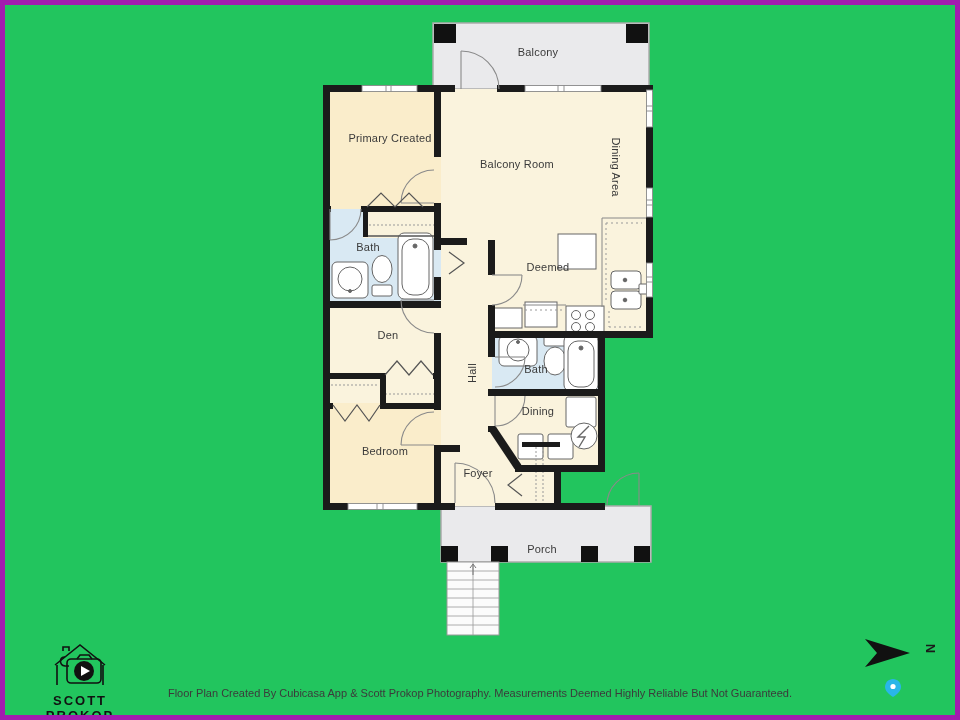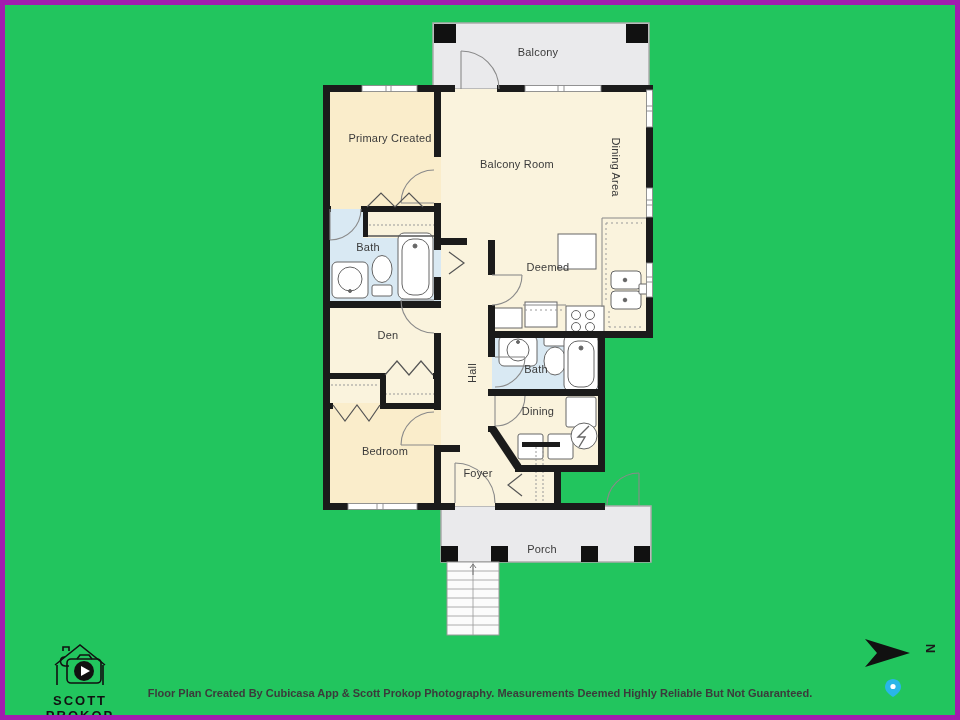--- a/index.html
+++ b/index.html
@@ -5,21 +5,21 @@
   html,body{margin:0;padding:0;background:#fff;}
   .page{position:relative;width:960px;height:720px;background:#22c55e;
         border:5px solid #a21caf;box-sizing:border-box;overflow:hidden;
         font-family:"Liberation Sans",sans-serif;}
   .plan-svg{position:absolute;left:0;top:0;}
   .rlabel{position:absolute;transform:translate(-50%,-50%);
           font-size:11px;color:#3a3a3a;white-space:nowrap;letter-spacing:.2px;}
   .rlabel.rot90{transform:translate(-50%,-50%) rotate(90deg);}
   .rlabel.rotN90{transform:translate(-50%,-50%) rotate(-90deg);}
   .footer-text{position:absolute;left:0;top:682px;width:100%;text-align:center;
-               font-size:11px;color:#3b3b3b;font-weight:bold;}
+               font-size:11px;color:#3b3b3b;}
   .logo{position:absolute;left:20px;top:634px;width:110px;text-align:center;}
   .logo .lname{font-size:13px;font-weight:bold;color:#111;letter-spacing:2px;margin-top:-2px;}
   .logo .lurl{font-size:5px;color:#555;letter-spacing:1px;}
   .compass{position:absolute;right:18px;bottom:18px;width:90px;height:66px;}
   .compass .cletter{position:absolute;right:2px;top:10px;font-size:13px;font-weight:bold;
                     color:#1a1a1a;transform:rotate(90deg);}
 </style>
 </head>
 <body>
 

